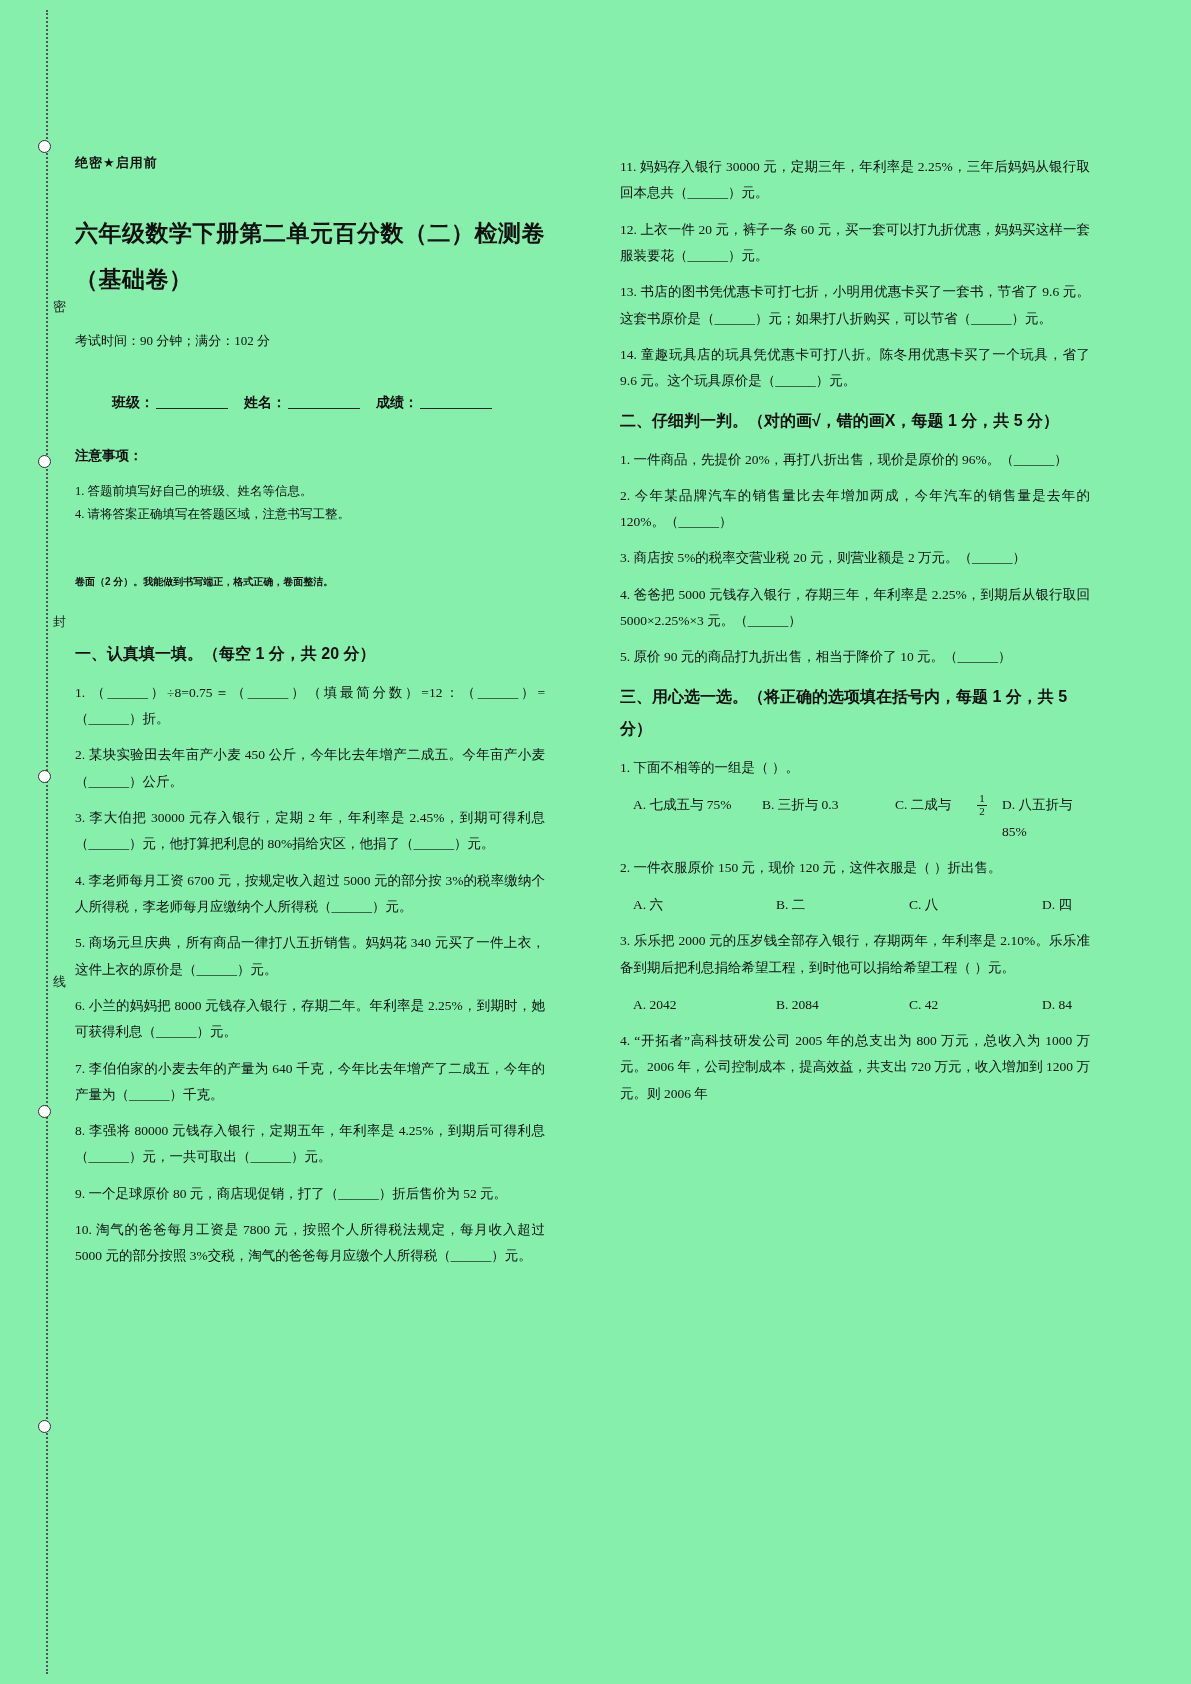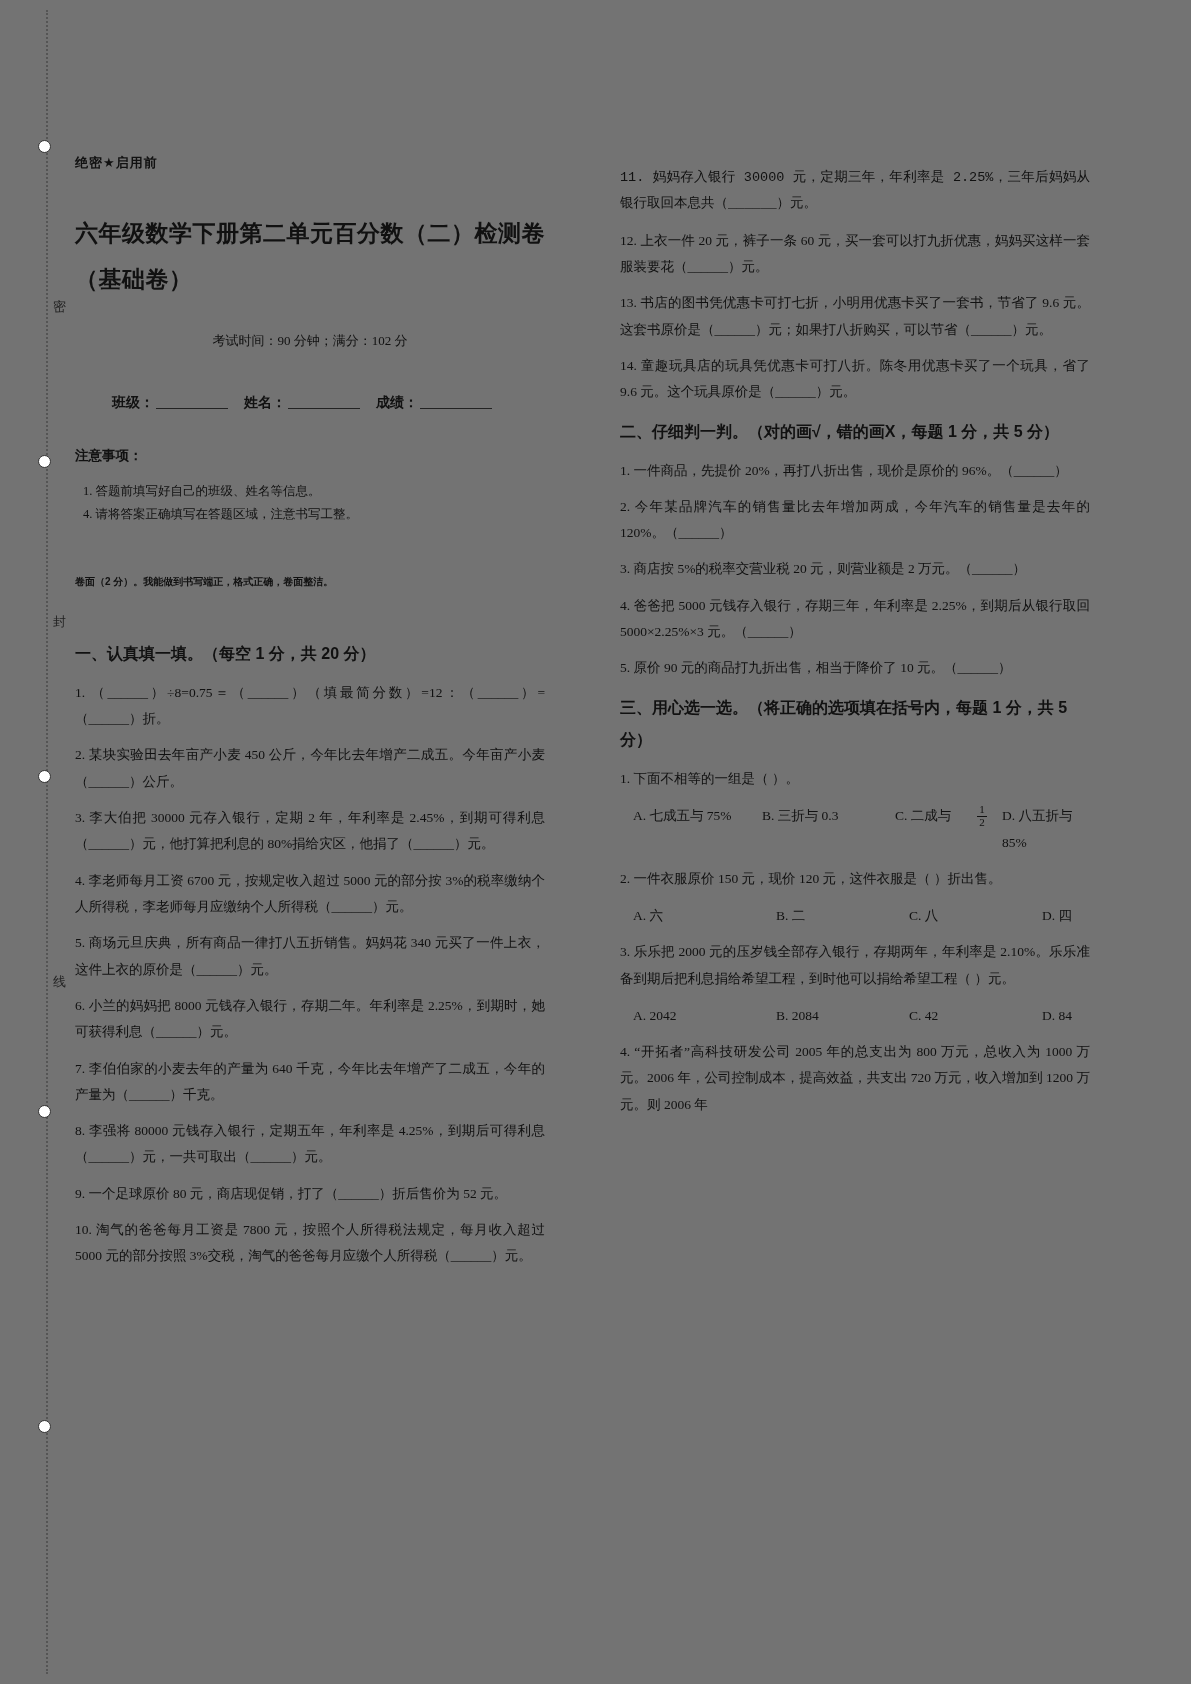--- a/index.html
+++ b/index.html
@@ -5,21 +5,21 @@
   html,body{margin:0;padding:0;background:#ffffff;}
   body{
     width:1191px; height:1684px;
     font-family:"Liberation Serif","DejaVu Serif",serif;
     color:#111;
     position:relative;
     overflow:hidden;
   }
   .page{
     position:absolute; inset:0;
-    background:#737373;
+    background:#86efac;
   }
   
   .binding{
     position:absolute;
     left:28px; top:0; width:44px; height:100%;
   }
   .dots{
     position:absolute; left:18px; top:10px; bottom:10px;
     width:0; border-left:2px dotted #555;
   }
@@ -62,21 +62,21 @@
   }
   h1.title{
     font-size:23px;
     font-weight:bold;
     text-align:left;
     margin:0 0 26px 0;
     letter-spacing:0.5px;
     font-family:"Liberation Sans","DejaVu Sans",sans-serif;
   }
   .examinfo{
-    text-align:center;
+    text-align:left;
     font-size:13px;
     margin:0 0 34px 0;
   }
   .idline{
     text-align:center;
     font-size:14px;
     font-weight:bold;
     margin:0 0 26px 0;
     font-family:"Liberation Sans","DejaVu Sans",sans-serif;
   }
@@ -88,21 +88,21 @@
     height:15px;
     vertical-align:-2px;
   }
   .notes-title{
     font-weight:bold;
     font-size:13.5px;
     margin:0 0 12px 0;
     font-family:"Liberation Sans","DejaVu Sans",sans-serif;
   }
   .notes p{
-    margin:1px 8px;
+    margin:1px 0;
     font-size:12.5px;
     line-height:1.75;
   }
   .juanmian{
     font-weight:bold;
     font-size:10px;
     margin:46px 0 46px 0;
     font-family:"Liberation Sans","DejaVu Sans",sans-serif;
   }
   h2.sec{
@@ -130,21 +130,21 @@
   .o4{width:auto}
   .frac{
     display:inline-block;
     vertical-align:-6px;
     text-align:center;
     font-size:11px;
     line-height:1.05;
   }
   .frac .num{ display:block; border-bottom:1px solid #111; padding:0 2px;}
   .frac .den{ display:block; padding:0 2px;}
-  .rightcol-first{ margin-top:15px;font-family:Liberation Mono, monospace; }
+  .rightcol-first{ margin-top:4px; }
 </style>
 </head>
 <body>
 
 <div class="page">
 
   <div class="binding">
     <div class="dots"></div>
     <div class="circle-mark" style="top:140px"></div>
     <div class="seal-text" style="top:255px;height:70px">密</div>

